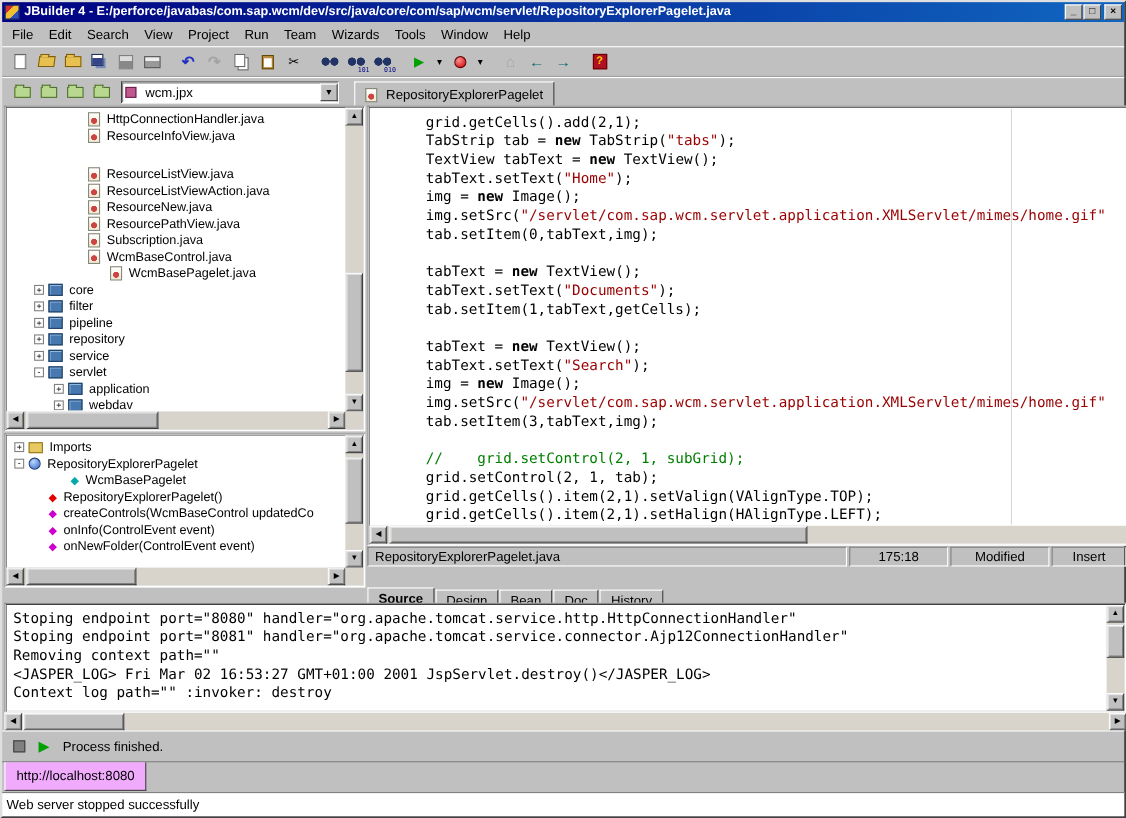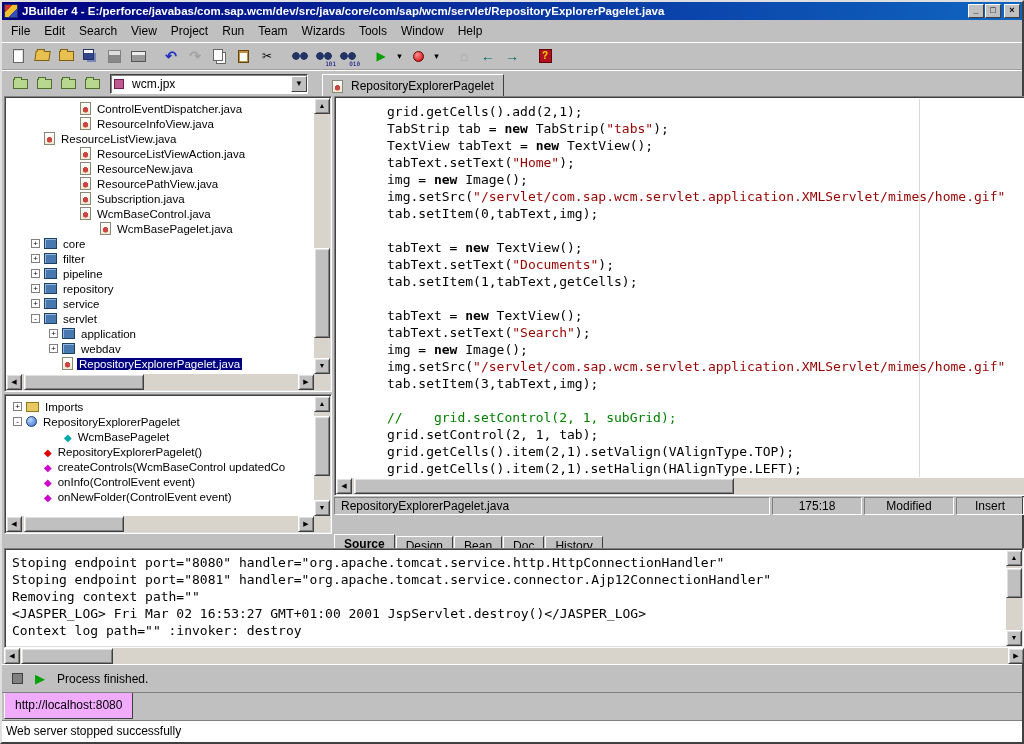--- a/index.html
+++ b/index.html
@@ -295,28 +295,28 @@
       <span class="ti ti-java-file"></span>
       <span>RepositoryExplorerPagelet</span>
     </div>
   </div>
 
   <div class="pane" id="tree-pane">
     <div class="pane-content" id="tree-content">
         <div class="tree-row" style="padding-left: 60px;">
           <span class="exp-spacer"></span>
           <span class="ti ti-java-file"></span>
-          <span class="tlabel">ControlEventDispatcher.java</span>
+          <span class="tlabel">HttpConnectionHandler.java</span>
         </div>
         <div class="tree-row" style="padding-left: 60px;">
           <span class="exp-spacer"></span>
           <span class="ti ti-java-file"></span>
           <span class="tlabel">ResourceInfoView.java</span>
         </div>
-        <div class="tree-row" style="padding-left: 24px;">
+        <div class="tree-row" style="padding-left: 60px; margin-top: 20px;">
           <span class="exp-spacer"></span>
           <span class="ti ti-java-file"></span>
           <span class="tlabel">ResourceListView.java</span>
         </div>
         <div class="tree-row" style="padding-left: 60px;">
           <span class="exp-spacer"></span>
           <span class="ti ti-java-file"></span>
           <span class="tlabel">ResourceListViewAction.java</span>
         </div>
         <div class="tree-row" style="padding-left: 60px;">

